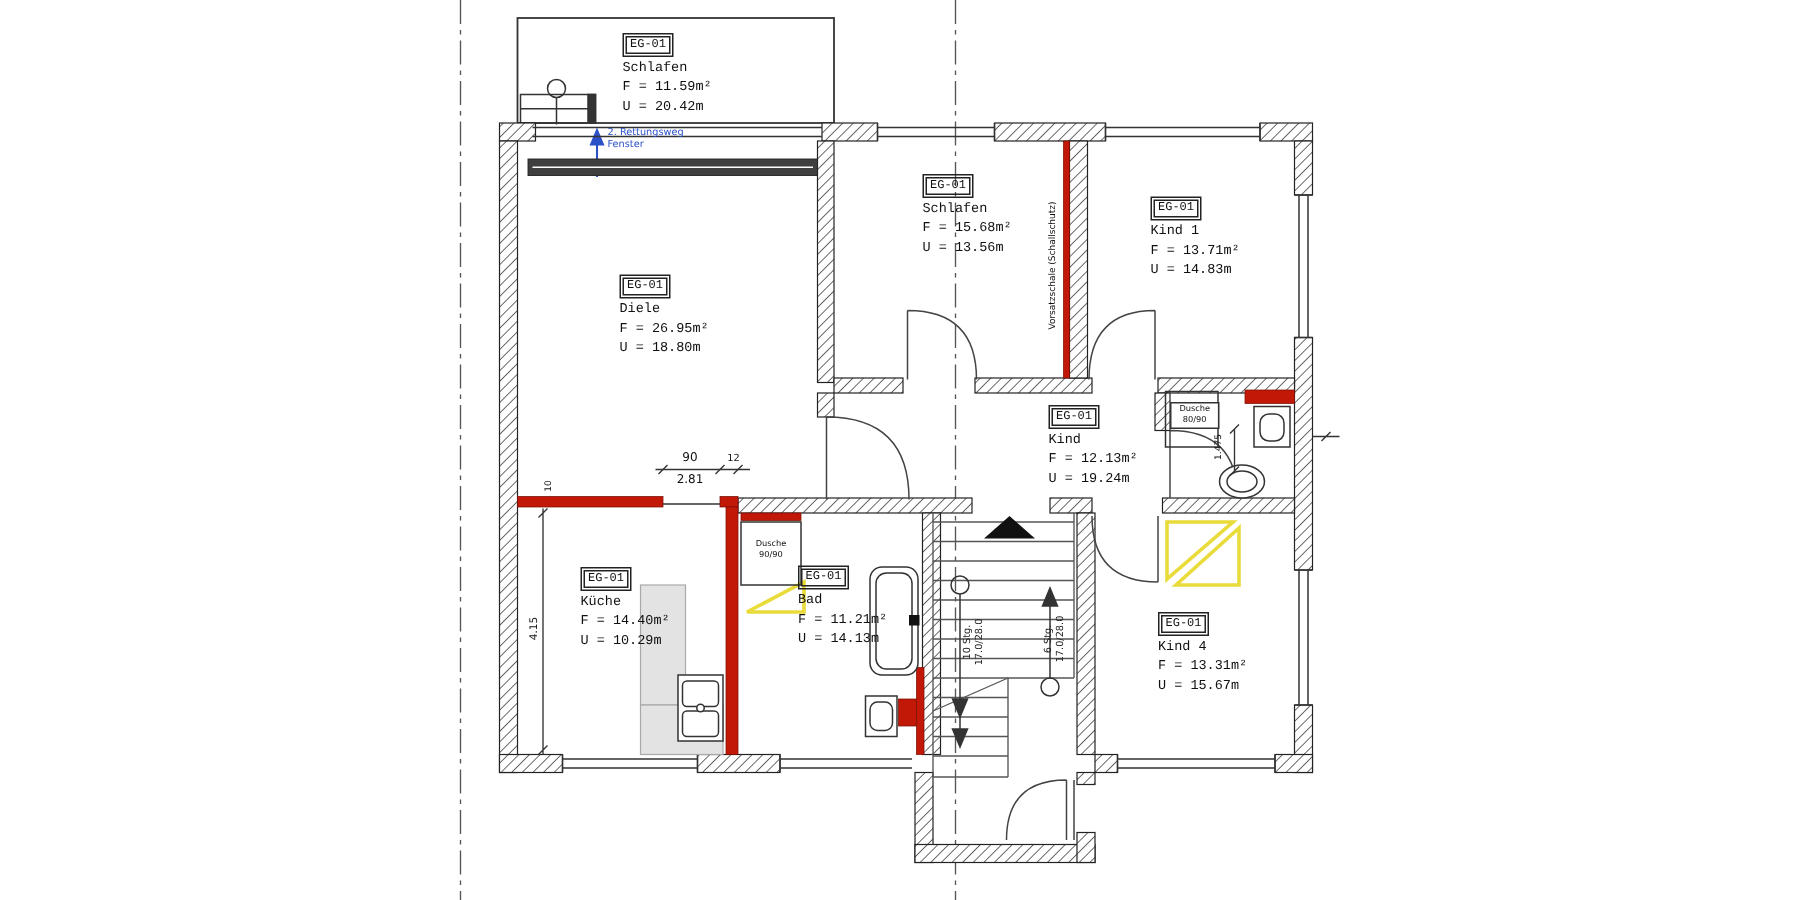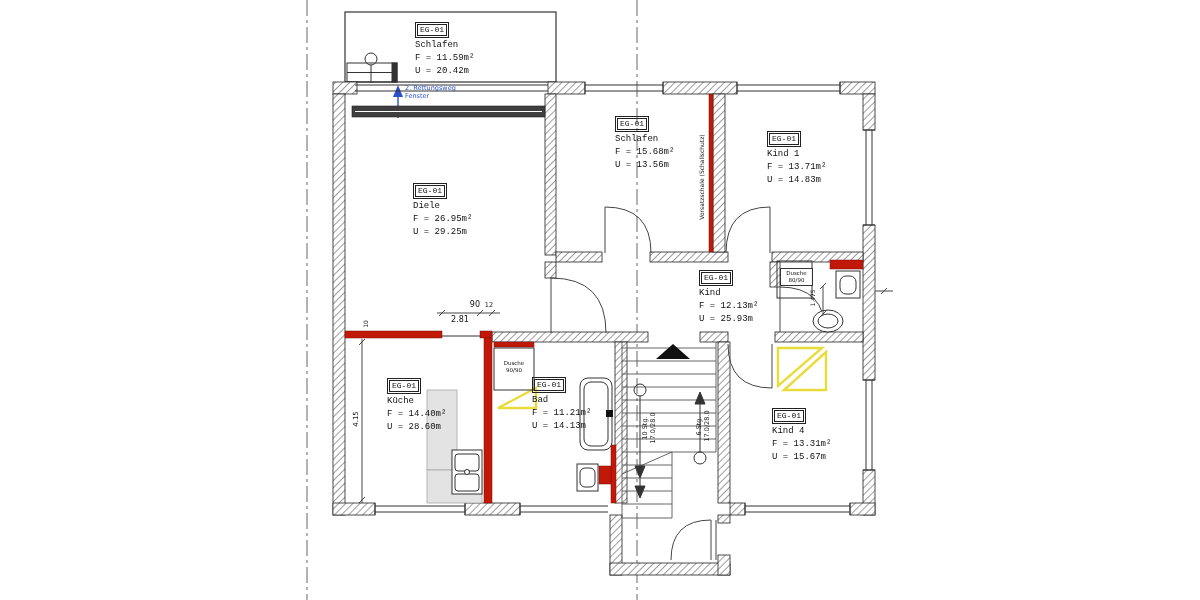--- a/index.html
+++ b/index.html
@@ -194,45 +194,45 @@
 <div class="room-label" style="left:415px;top:22px;">
   <span class="code">EG-01</span>
   <div>Schlafen</div>
   <div>F = 11.59m²</div>
   <div>U = 20.42m</div>
 </div>
 <div class="room-label" style="left:413px;top:183px;">
   <span class="code">EG-01</span>
   <div>Diele</div>
   <div>F = 26.95m²</div>
-  <div>U = 29.25m</div>
+  <div>U = 18.80m</div>
 </div>
 <div class="room-label" style="left:615px;top:116px;">
   <span class="code">EG-01</span>
   <div>Schlafen</div>
   <div>F = 15.68m²</div>
   <div>U = 13.56m</div>
 </div>
 <div class="room-label" style="left:767px;top:131px;">
   <span class="code">EG-01</span>
   <div>Kind 1</div>
   <div>F = 13.71m²</div>
   <div>U = 14.83m</div>
 </div>
 <div class="room-label" style="left:699px;top:270px;">
   <span class="code">EG-01</span>
   <div>Kind</div>
   <div>F = 12.13m²</div>
-  <div>U = 25.93m</div>
+  <div>U = 19.24m</div>
 </div>
 <div class="room-label" style="left:387px;top:378px;">
   <span class="code">EG-01</span>
   <div>Küche</div>
   <div>F = 14.40m²</div>
-  <div>U = 28.60m</div>
+  <div>U = 10.29m</div>
 </div>
 <div class="room-label" style="left:532px;top:377px;">
   <span class="code">EG-01</span>
   <div>Bad</div>
   <div>F = 11.21m²</div>
   <div>U = 14.13m</div>
 </div>
 <div class="room-label" style="left:772px;top:408px;">
   <span class="code">EG-01</span>
   <div>Kind 4</div>
@@ -258,20 +258,20 @@
 
 <div class="rot stairtxt" style="left:606px;top:420px;width:85px;height:16px;">
   <div>10 Stg.</div>
   <div>17.0/28.0</div>
 </div>
 <div class="rot stairtxt" style="left:660px;top:418px;width:85px;height:16px;">
   <div>6 Stg.</div>
   <div>17.0/28.0</div>
 </div>
 
-<div class="dim" style="left:440px;top:300px;width:40px;text-align:right;">90</div>
+<div class="dim" style="left:440px;top:300px;width:40px;">90</div>
 <div class="dim" style="left:479px;top:301px;width:20px;font-size:6.5px;">12</div>
 <div class="dim" style="left:440px;top:315px;width:40px;">2.81</div>
 <div class="rot dim" style="left:340px;top:414px;width:34px;height:10px;font-size:7px;">4.15</div>
 <div class="rot dim" style="left:355px;top:320px;width:20px;height:8px;font-size:6px;">10</div>
 <div class="rot dim" style="left:797px;top:294px;width:30px;height:8px;font-size:6px;">1.475</div>
 
 </div>
 
 </body></html>

